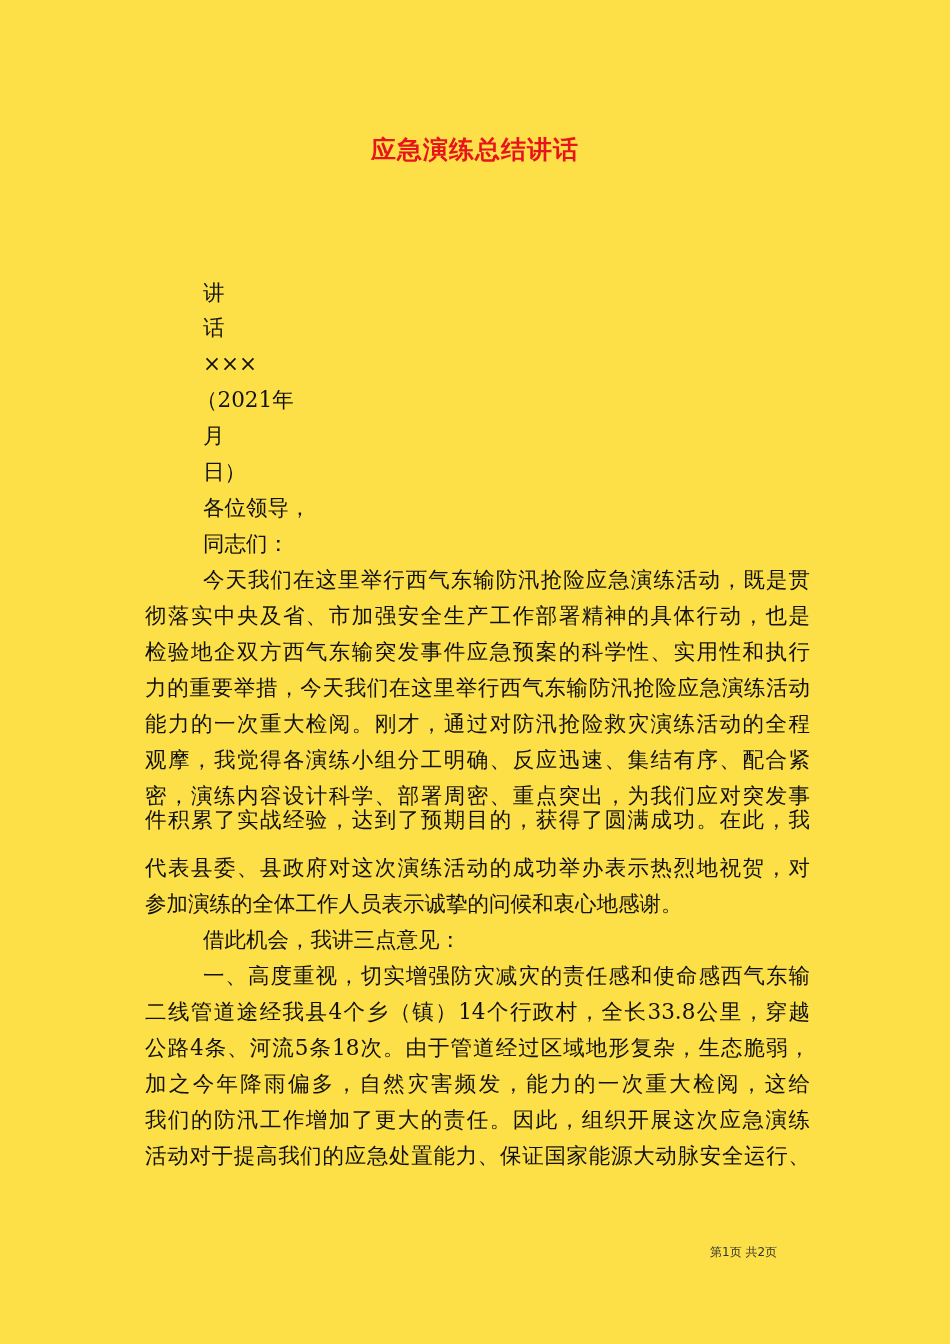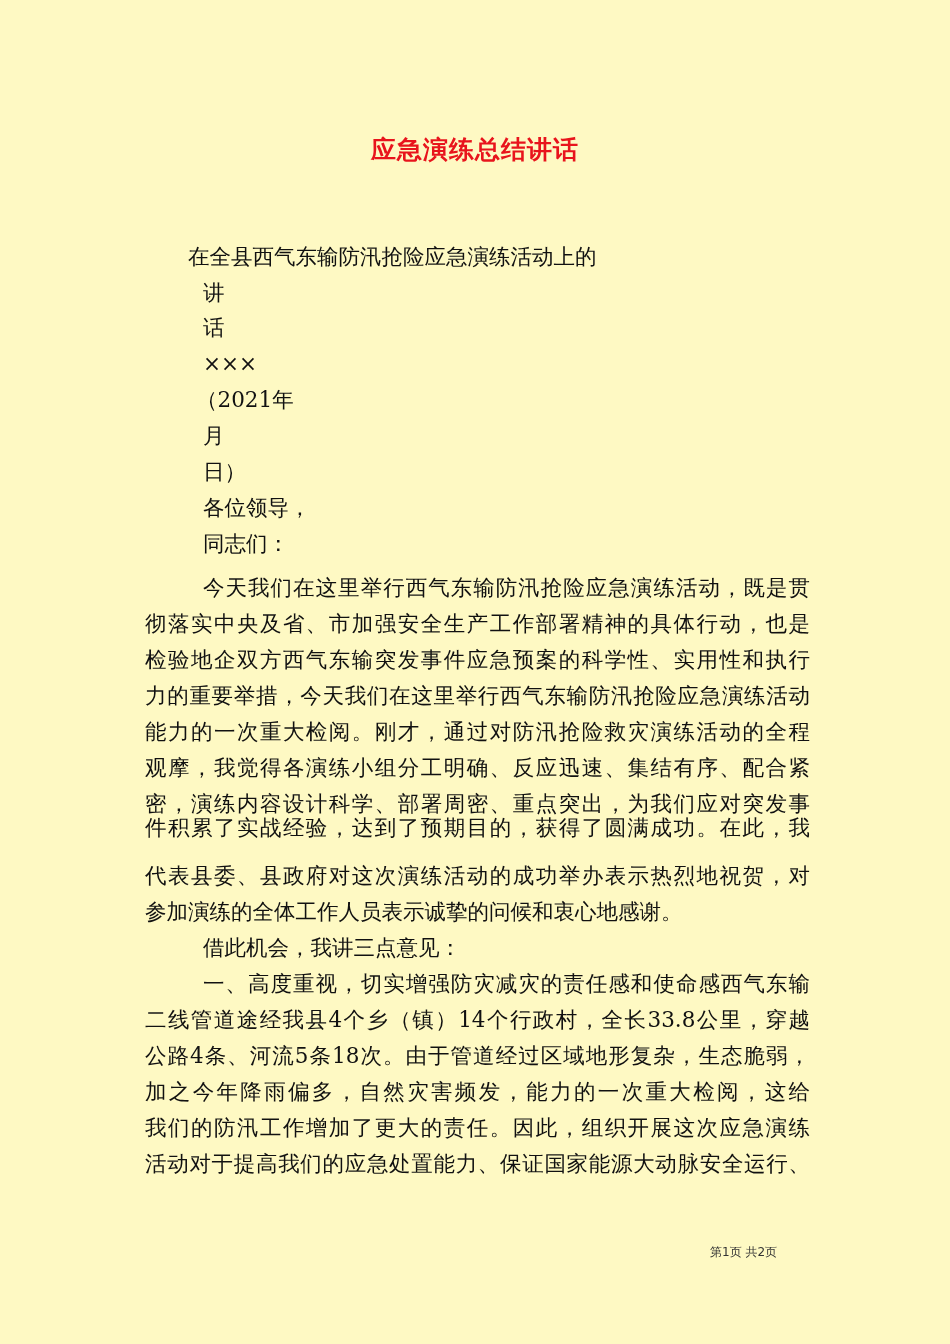--- a/index.html
+++ b/index.html
@@ -12,21 +12,21 @@
       height: 1344px;
       position: relative;
       overflow: hidden;
       font-family: "DejaVu Serif", "Liberation Serif", serif;
       color: #111111;
     }
     .page {
       position: absolute;
       left: 0; top: 0;
       width: 950px; height: 1344px;
-      background: #fef9c3;
+      background: #fde047;
     }
     .title {
       position: absolute;
       left: 0;
       top: 133px;
       width: 950px;
       text-align: center;
       font-family: "DejaVu Sans", "Liberation Sans", sans-serif;
       font-weight: bold;
       font-size: 25px;
@@ -51,21 +51,20 @@
     .body-line {
       position: absolute;
       left: 0;
       width: 665px;
       font-size: 21.5px;
       line-height: 30px;
       white-space: nowrap;
       text-align: justify;
       text-align-last: justify;
       color: #111111;
-      margin-top: 8px;
     }
     .body-line.indent {
       left: 58px;
       width: 607px;
     }
     .body-line.last {
       text-align-last: left;
     }
     .footer {
       position: absolute;
@@ -78,21 +77,20 @@
       text-align: center;
     }
   </style>
 </head>
 <body>
 
 <div class="page">
 
   <div class="title">应急演练总结讲话</div>
 
-  <div class="line subtitle">在全县西气东输防汛抢险应急演练活动上的</div>
 
   <div class="line short" style="top:278px">讲</div>
   <div class="line short" style="top:313px">话</div>
   <div class="line short" style="top:349px">×××</div>
   <div class="line" style="left:196px; top:385px">（2021年</div>
   <div class="line short" style="top:421px">月</div>
   <div class="line short" style="top:457px">日）</div>
   <div class="line short" style="top:493px">各位领导，</div>
   <div class="line short" style="top:529px">同志们：</div>
 

